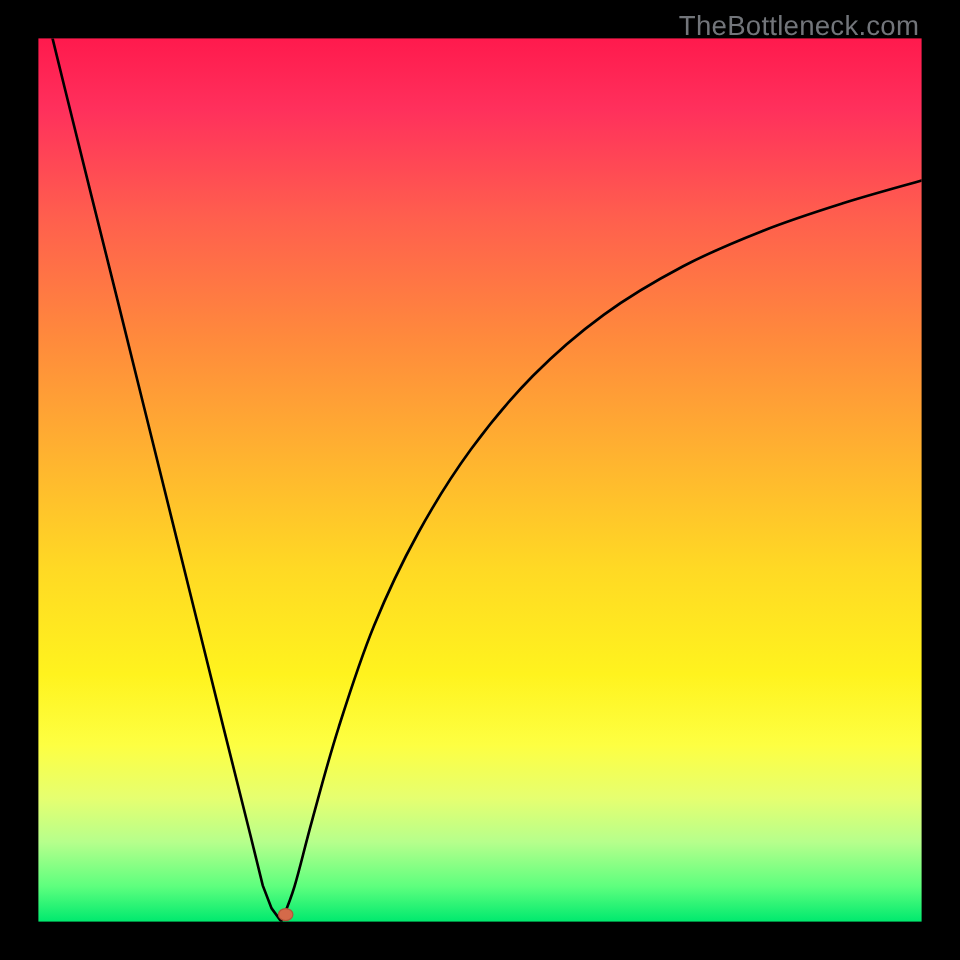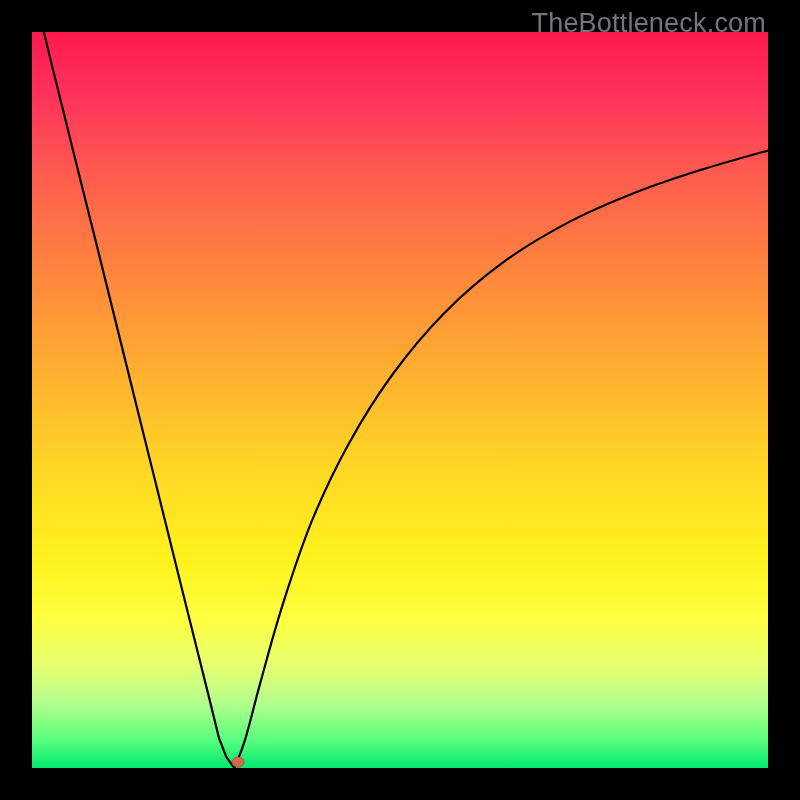--- a/index.html
+++ b/index.html
@@ -29,21 +29,21 @@
       #b6ff8c 91%,
       #5eff7e 96%,
       #00e96e 100%
     );
   }
   .watermark {
     position: absolute;
     top: 8px;
     right: 34px;
     font-family: Arial, Helvetica, sans-serif;
-    font-size: 27px;
+    font-size: 23px;
     font-weight: 500;
     color: #72757a;
     letter-spacing: 0.2px;
   }
   svg.curve {
     position: absolute;
     left: 0; top: 0;
     width: 736px;
     height: 736px;
   }

